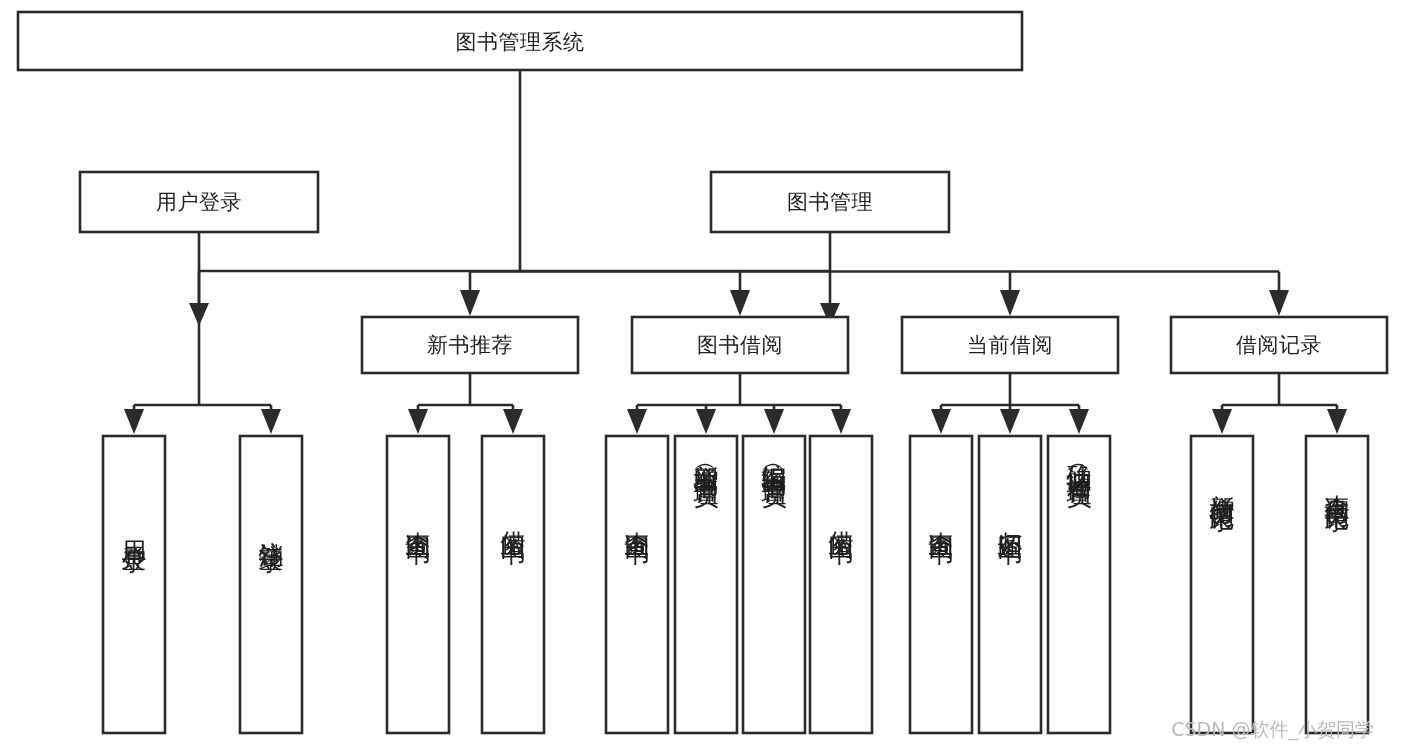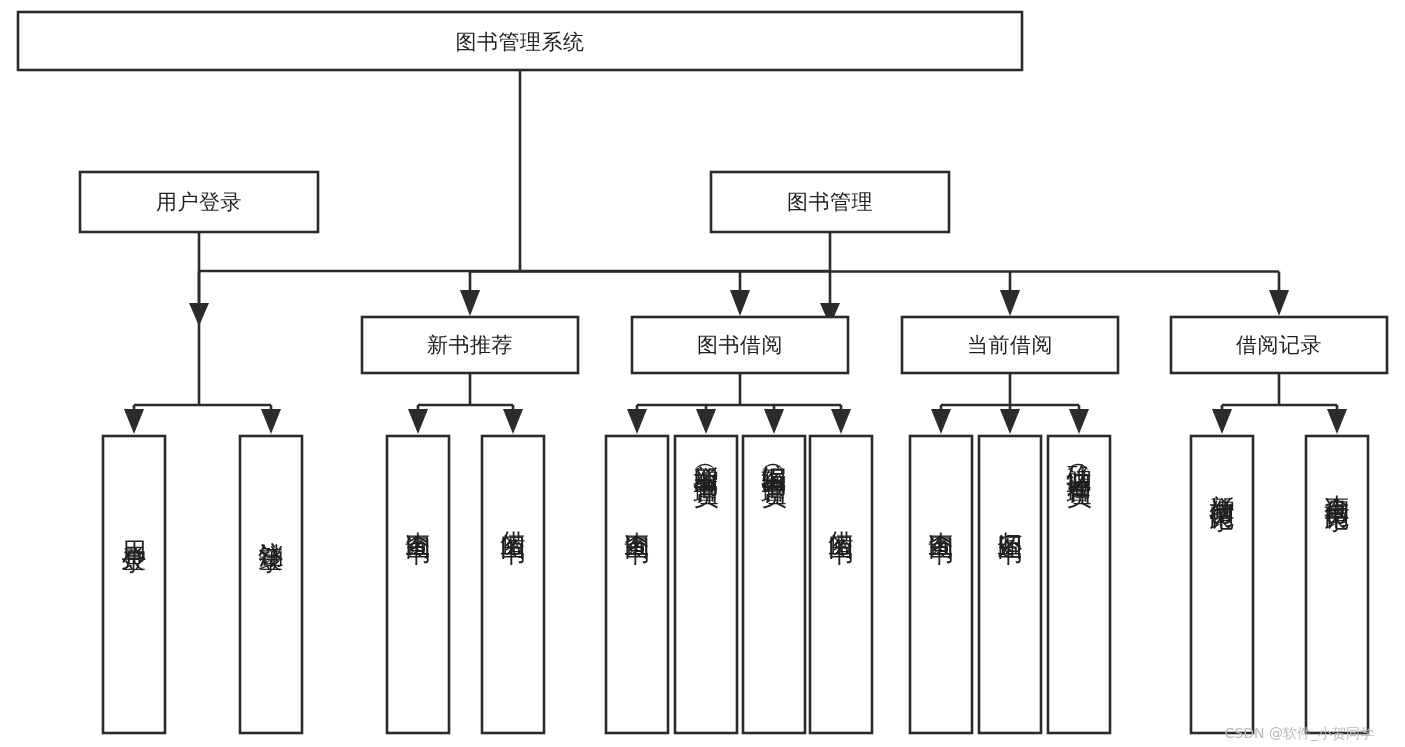--- a/index.html
+++ b/index.html
@@ -66,21 +66,21 @@
     line-height: 1;
     color: #1f1f1f;
     letter-spacing: 3px;
     white-space: nowrap;
   }
   .watermark {
     position: absolute;
     right: 8px;
     bottom: 4px;
     font-family: "DejaVu Sans", "Liberation Sans", sans-serif;
-    font-size: 14px;
+    font-size: 19px;
     color: #b9b9b9;
     white-space: nowrap;
     user-select: none;
     text-align: center;
   }
 </style>
 </head>
 <body>
 
 <div id="diagram-root">

